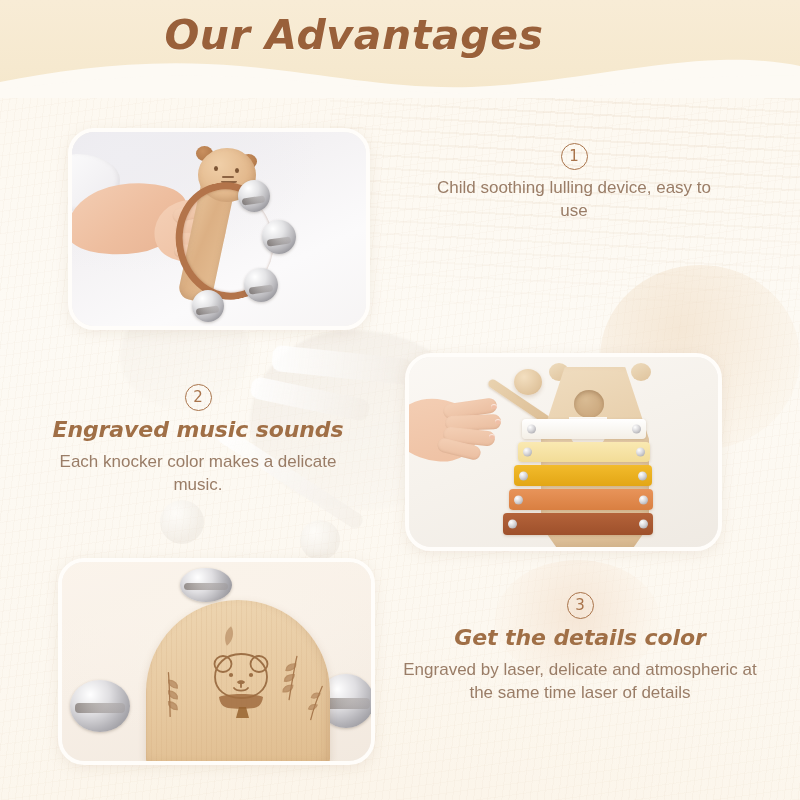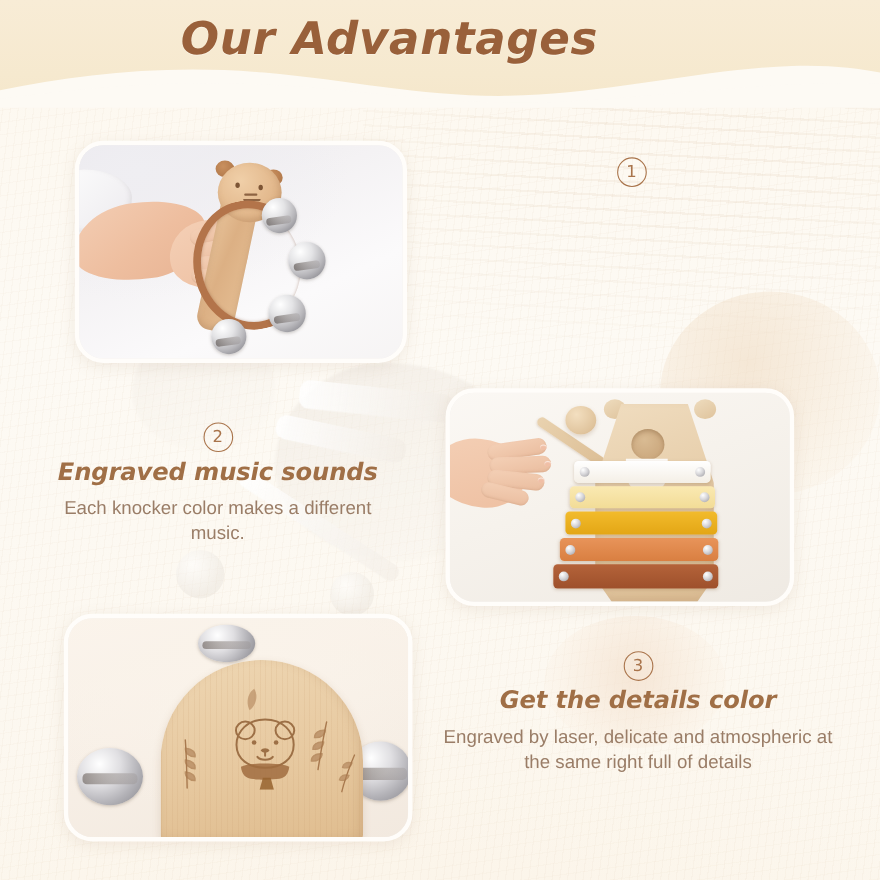--- a/index.html
+++ b/index.html
@@ -258,26 +258,27 @@
 
       <div class="bell" style="left:166px;top:48px;width:32px;height:32px;"></div>
       <div class="bell" style="left:190px;top:88px;width:34px;height:34px;"></div>
       <div class="bell" style="left:172px;top:136px;width:34px;height:34px;"></div>
       <div class="bell" style="left:120px;top:158px;width:32px;height:32px;"></div>
     </div>
   </div>
 
   <div class="feature" id="feature-1">
     <span class="f-num">1</span>
+    <div class="f-desc">Child soothing lulling device, easy to use</div>
   </div>
 
   <div class="feature" id="feature-2">
     <span class="f-num">2</span>
     <div class="f-title">Engraved music sounds</div>
-    <div class="f-desc">Each knocker color makes a different music.</div>
+    <div class="f-desc">Each knocker color makes a delicate music.</div>
   </div>
 
   <div class="photo-card" id="card-xylophone">
     <div class="photo-inner">
       <div class="hand" style="left:-16px;top:42px;width:86px;height:62px;transform:rotate(6deg);"></div>
       <div class="finger" style="left:34px;top:44px;width:54px;height:15px;transform:rotate(-8deg);"></div>
       <div class="finger" style="left:36px;top:58px;width:56px;height:15px;transform:rotate(-2deg);"></div>
       <div class="finger" style="left:34px;top:72px;width:52px;height:15px;transform:rotate(6deg);"></div>
       <div class="finger" style="left:28px;top:85px;width:44px;height:14px;transform:rotate(14deg);"></div>
       <div class="nail" style="left:82px;top:47px;"></div>
@@ -370,16 +371,16 @@
       </svg>
       <svg class="leaf-sprig" style="left:158px;top:62px;width:18px;height:24px;transform:rotate(12deg);" viewBox="0 0 18 24">
         <path d="M9,2 C14,7 14,16 9,22 C4,16 4,7 9,2 Z" fill="#b1835a" opacity=".6"></path>
       </svg>
     </div>
   </div>
 
   <div class="feature" id="feature-3">
     <span class="f-num">3</span>
     <div class="f-title">Get the details color</div>
-    <div class="f-desc">Engraved by laser, delicate and atmospheric at the same right full of details</div>
+    <div class="f-desc">Engraved by laser, delicate and atmospheric at the same time laser of details</div>
   </div>
 
 </div>
 
 </body></html>

